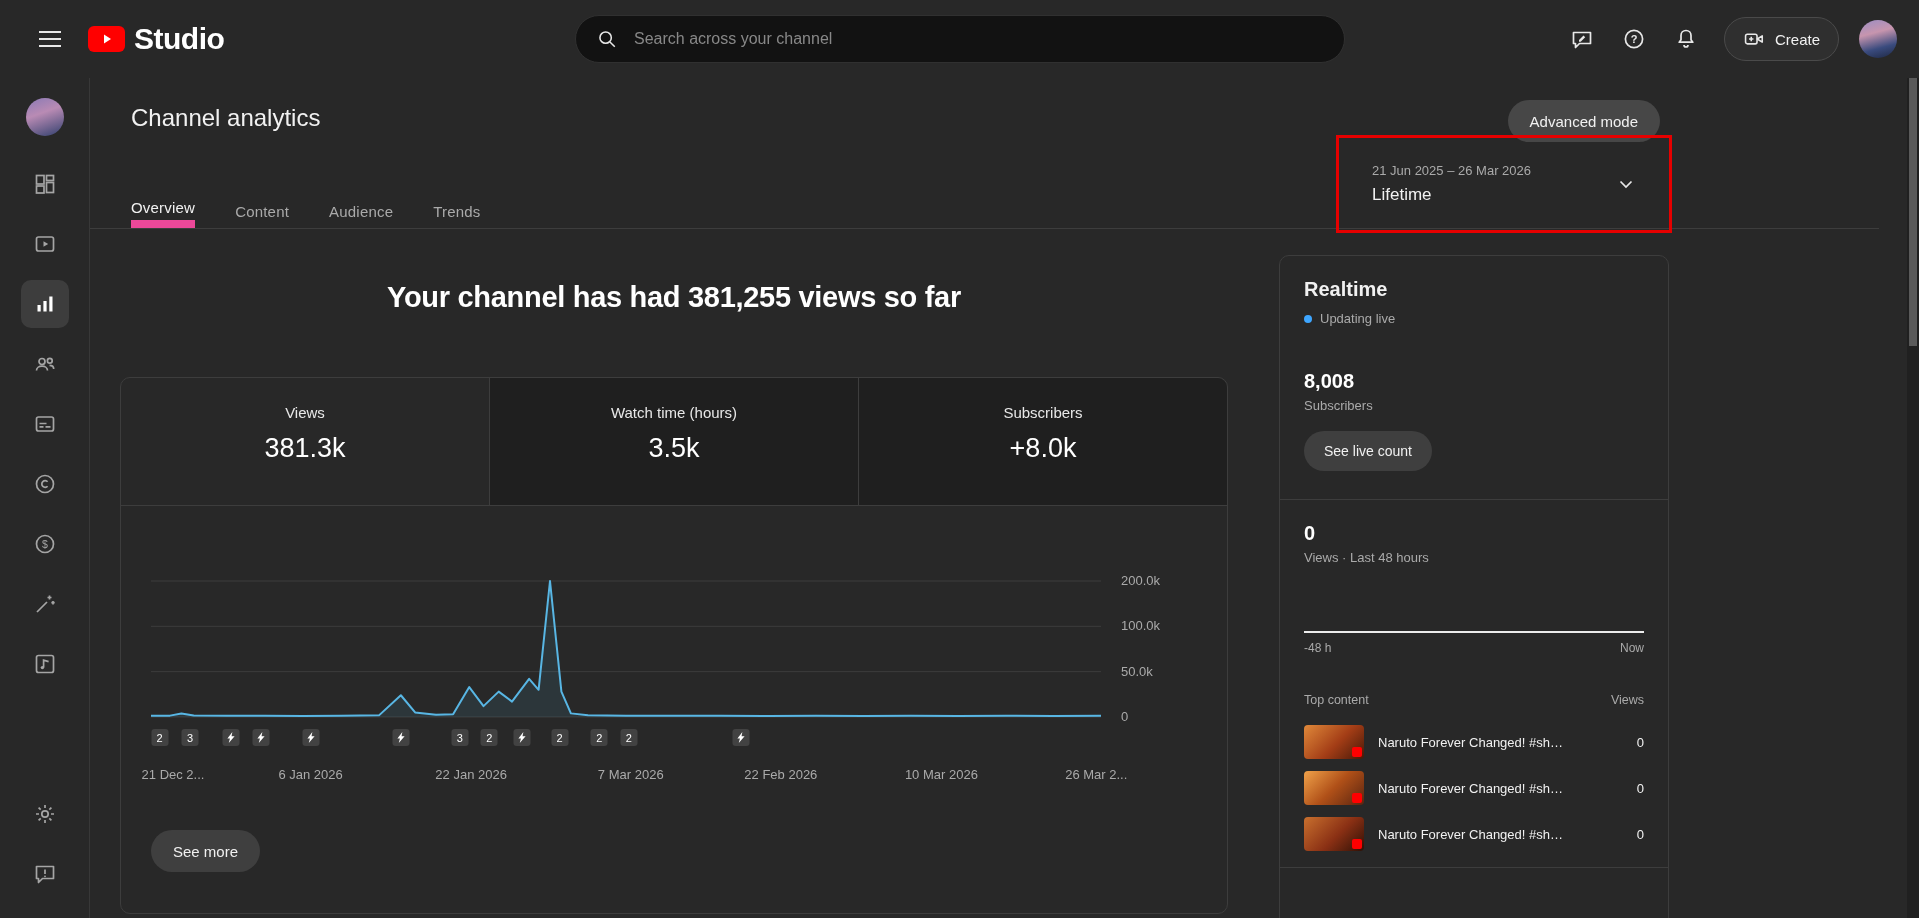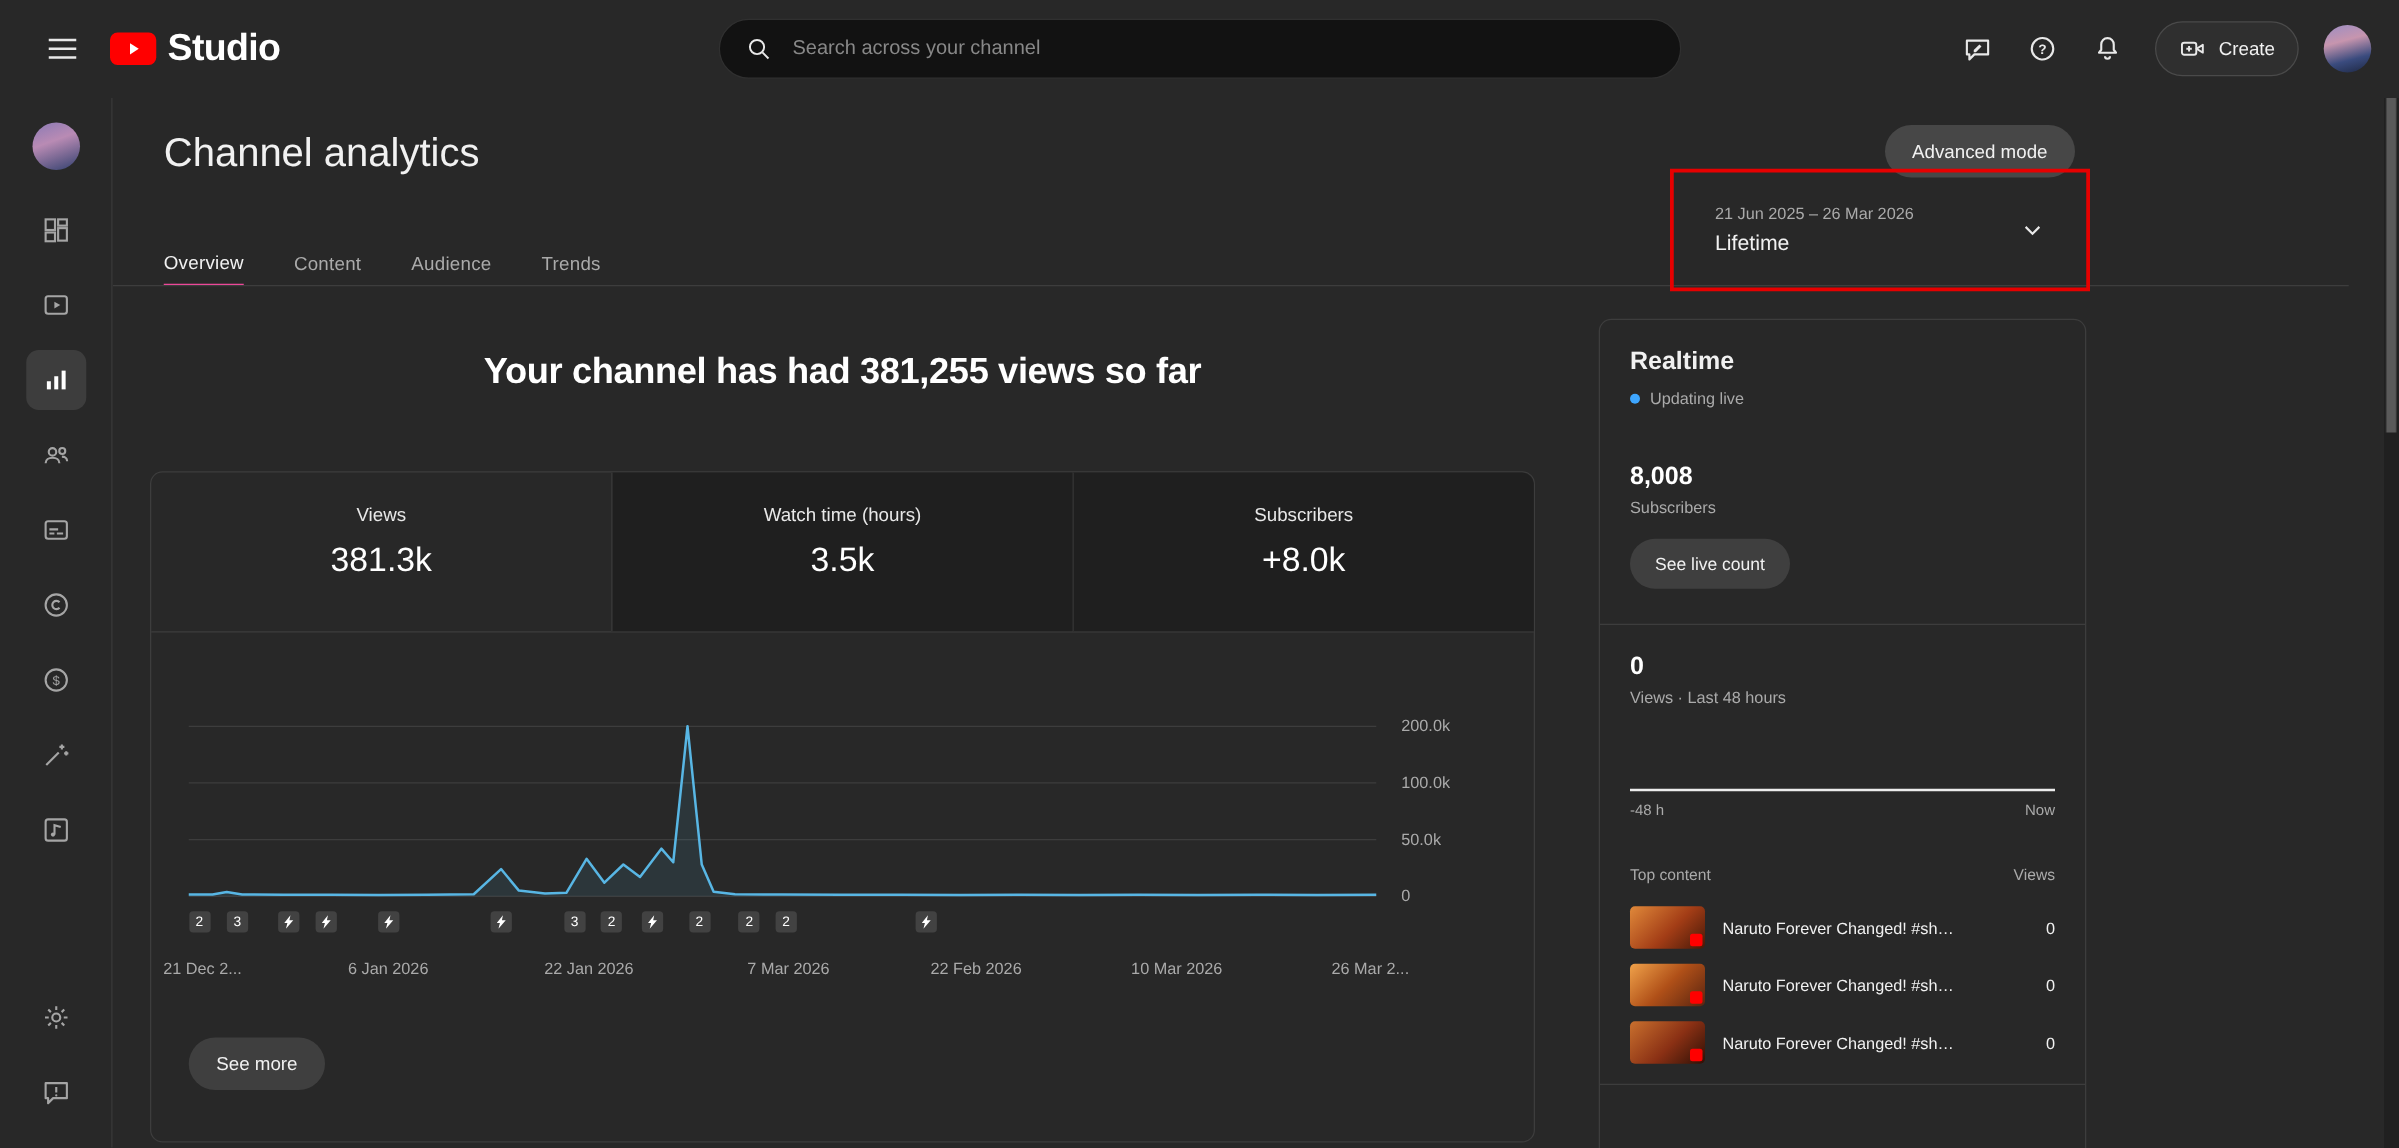--- a/index.html
+++ b/index.html
@@ -60,32 +60,32 @@
     background: linear-gradient(160deg, #8a7ab5 0%, #b98bb4 40%, #31406e 100%); border: none; }
   .sb-nav { margin-top: 24px; display: flex; flex-direction: column; gap: 12px; align-items: center; }
   .sb-item { width: 48px; height: 48px; border-radius: 10px; display: flex; align-items: center;
     justify-content: center; cursor: pointer; }
   .sb-item.active { background: #3d3d3d; }
   .sb-bottom { margin-top: auto; margin-bottom: 20px; display: flex; flex-direction: column; gap: 12px; align-items: center; }
 
   
   .content { position: absolute; left: 90px; top: 78px; right: 0; bottom: 0; }
 
-  .page-title { position: absolute; left: 41px; top: 26px; font-size: 32px; font-weight: 500; color: #f1f1f1; }
+  .page-title { position: absolute; left: 41px; top: 26px; font-size: 24px; font-weight: 500; color: #f1f1f1; }
 
   .advanced-btn {
     position: absolute; right: 259px; top: 22px; height: 42px; padding: 0 22px;
     background: #474747; border: none; border-radius: 21px; cursor: pointer;
     color: #f1f1f1; font-size: 15px; font-weight: 500;
   }
 
   .tabs { position: absolute; left: 41px; top: 104px; display: flex; gap: 40px; }
   .tab { height: 46px; padding-top: 12px; font-size: 15px; font-weight: 500; color: #aaa;
     background: none; border: none; cursor: pointer; letter-spacing: 0.2px; }
-  .tab.active { color: #f1f1f1; border-bottom: 1px solid #ec4899; }
+  .tab.active { color: #f1f1f1; border-bottom: 8px solid #ec4899; }
   .tabs-divider { position: absolute; left: 0; right: 40px; top: 150px; height: 1px; background: #3d3d3d; }
 
   .date-picker {
     position: absolute; left: 1252px; top: 61px; width: 324px; height: 90px;
     display: flex; flex-direction: column; justify-content: center; padding-left: 30px;
     cursor: pointer; background: none; border: none; text-align: left;
   }
   .date-range { font-size: 13px; color: #aaa; }
   .date-preset { font-size: 17px; color: #f1f1f1; margin-top: 7px; }
   .date-chevron { position: absolute; right: 28px; top: 33px; }
@@ -393,21 +393,21 @@
         <div class="marker" style="left: 408.5px;">2</div>
         <div class="marker" style="left: 448.4px;">2</div>
         <div class="marker" style="left: 477.85px;">2</div>
         <div class="marker" style="left: 589.95px;">
           <svg width="9" height="11" viewBox="0 0 10 12">
             <path d="M6.5 0 1 7h2.8L2.5 12 9 4.6H5.6L6.5 0z" fill="#fff"></path>
           </svg>
         </div>
       </div>
     <div class="x-axis" id="x-axis">
-        <div class="x-tick" style="left: 11px;">21 Dec 2...</div>
+        <div class="x-tick" style="left: 22px;">21 Dec 2...</div>
         <div class="x-tick" style="left: 159.6px;">6 Jan 2026</div>
         <div class="x-tick" style="left: 320.15px;">22 Jan 2026</div>
         <div class="x-tick" style="left: 479.75px;">7 Mar 2026</div>
         <div class="x-tick" style="left: 629.85px;">22 Feb 2026</div>
         <div class="x-tick" style="left: 790.4px;">10 Mar 2026</div>
         <div class="x-tick" style="left: 945.25px;">26 Mar 2...</div>
       </div>
 
     <button class="see-more">See more</button>
   </section>

